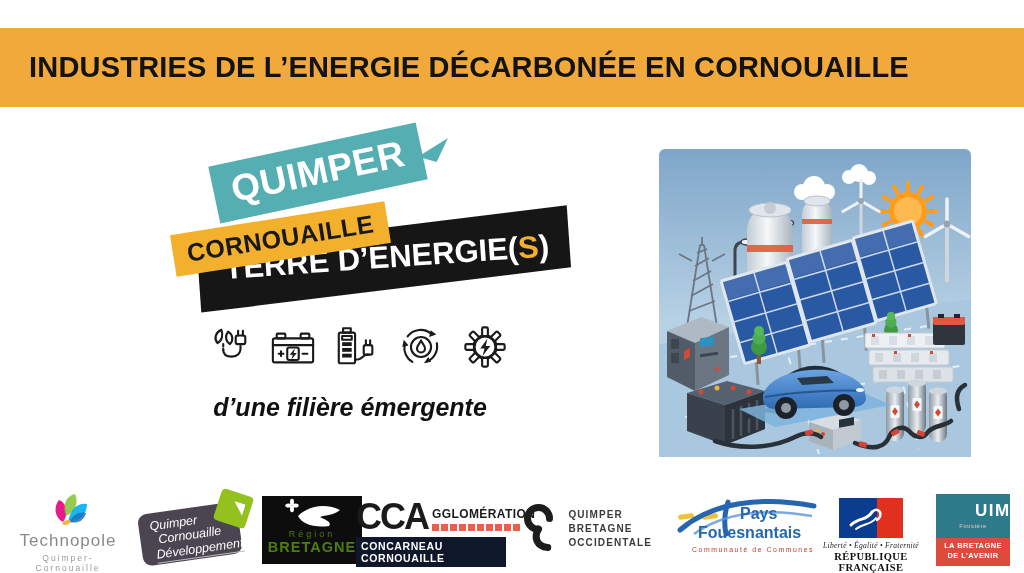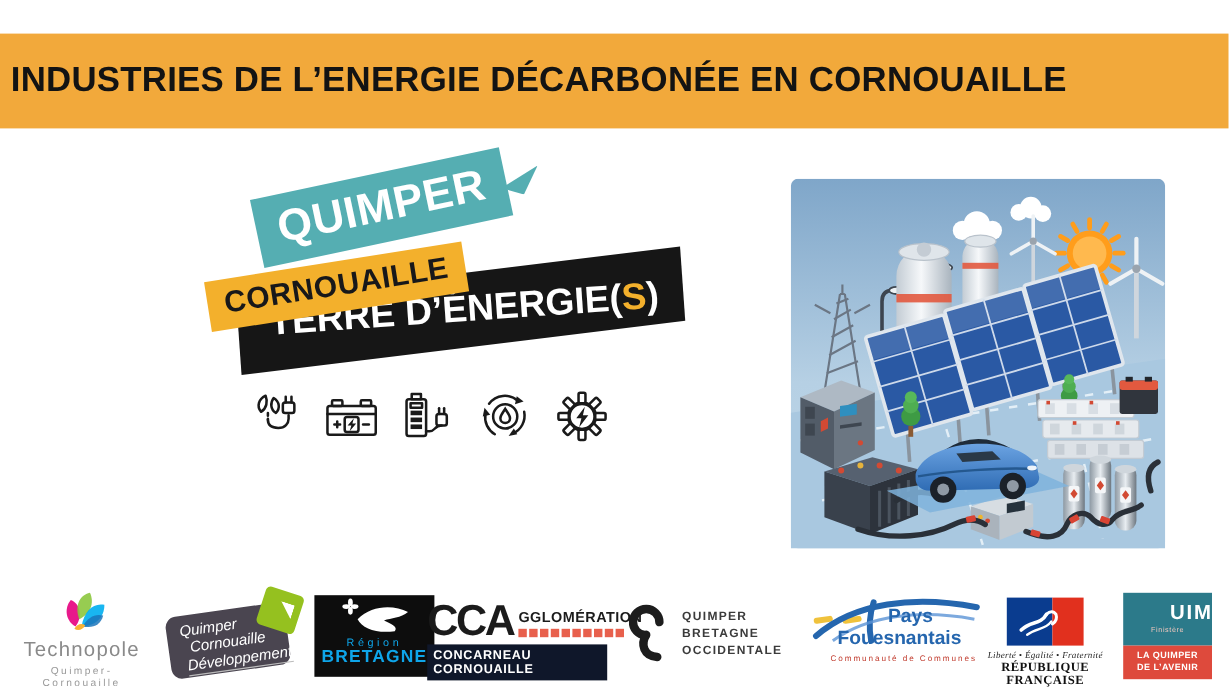--- a/index.html
+++ b/index.html
@@ -1,21 +1,21 @@
 <!DOCTYPE html>
 <html><head>
 <meta charset="utf-8">
 <style>
   html,body{margin:0;padding:0;background:#fff;}
   .slide{position:relative;width:1024px;height:573px;background:#ffffff;overflow:hidden;
          font-family:"Liberation Sans",sans-serif;}
 
   
   .banner{position:absolute;left:0;top:28px;width:1024px;height:79px;background:#F2A93B;}
-  .banner h1{margin:0;padding-left:9px;line-height:79px;font-size:29px;font-weight:bold;
+  .banner h1{margin:0;padding-left:29px;line-height:79px;font-size:29px;font-weight:bold;
              color:#131313;letter-spacing:0.2px;white-space:nowrap;}
 
   
   .logo-block{position:absolute;left:160px;top:130px;width:420px;height:200px;}
   .band{position:absolute;font-weight:bold;white-space:nowrap;}
   .band-quimper{left:52px;top:14px;transform:rotate(-12deg);background:#55AEB2;color:#fff;
                 font-size:37px;padding:7px 18px 9px;z-index:1;letter-spacing:0.5px;}
   .band-cornouaille{left:12px;top:88px;transform:rotate(-9deg);background:#F3B02C;color:#18181a;
                     font-size:25px;padding:6px 14px 7px;z-index:3;letter-spacing:0.5px;}
   .band-terre{left:38px;top:98px;transform:rotate(-4deg) skewY(-3deg);background:#161616;color:#fff;
@@ -51,21 +51,21 @@
   .qcd-card{position:absolute;left:2px;top:14px;width:100px;height:52px;background:#4A4550;
             border-radius:9px;transform:rotate(-8deg);color:#fff;font-style:italic;
             padding:6px 0 0 11px;font-size:12.5px;line-height:1.15;box-sizing:border-box;}
   .qcd-l2{margin-left:7px;}
   .qcd-l3{margin-left:3px;border-bottom:1px solid #bbb;display:inline-block;padding-bottom:1px;}
   .qcd-square{position:absolute;right:2px;top:-2px;width:33px;height:33px;background:#95C11F;
               border-radius:4px;transform:rotate(18deg);}
   .qcd-notch{position:absolute;right:6px;top:9px;width:12px;height:12px;background:#fff;
              clip-path:polygon(0 0,100% 0,100% 100%);}
 
-  .p-bretagne{left:262px;top:10px;width:100px;height:68px;background:#0d0d0d;text-align:center;color:#0ea5e9;}
+  .p-bretagne{left:262px;top:10px;width:100px;height:68px;background:#0d0d0d;text-align:center;color:#4d7c0f;}
   .rb-region{font-size:9px;letter-spacing:3px;margin-top:-3px;}
   .rb-bretagne{font-size:14.5px;font-weight:bold;letter-spacing:1px;}
 
   .p-cca{left:356px;top:16px;width:150px;}
   .cca-top{display:flex;align-items:flex-start;}
   .cca-big{font-size:36px;font-weight:bold;line-height:0.85;letter-spacing:-2px;color:#1b1b1b;}
   .cca-right{margin-left:4px;padding-top:5px;}
   .cca-agg{font-size:12px;font-weight:bold;letter-spacing:0.4px;color:#1b1b1b;}
   .cca-squares{display:flex;gap:2px;margin-top:3px;}
   .cca-sq{width:7px;height:7px;background:#E8604C;}
@@ -185,20 +185,21 @@
         <rect x="21" y="3.5" width="6" height="9" rx="1.4" transform="rotate(225 24 24)"></rect>
         <rect x="21" y="3.5" width="6" height="9" rx="1.4" transform="rotate(270 24 24)"></rect>
         <rect x="21" y="3.5" width="6" height="9" rx="1.4" transform="rotate(315 24 24)"></rect>
       </g>
       <circle cx="24" cy="24" r="11" fill="#fff" stroke="#1a1a1a" stroke-width="2.4"></circle>
       <polygon points="26.5,15.5 19,25.5 23.5,25.5 21.5,33.5 29.5,23 24.8,23" fill="#1a1a1a"></polygon>
     </svg>
   </div>
 
   <div class="slogan">
+    <div>d’une filière émergente</div>
   </div>
 
   <svg class="illustration" viewBox="0 0 312 308">
     <defs>
       <linearGradient id="sky" x1="0" y1="0" x2="0" y2="1">
         <stop offset="0" stop-color="#7fa6c9"></stop>
           <stop offset="0.55" stop-color="#b6d0e4"></stop>
           <stop offset="1" stop-color="#bed8e9"></stop>
       </linearGradient>
       <linearGradient id="tank" x1="0" y1="0" x2="1" y2="0">
@@ -546,19 +547,19 @@
       <div class="rf-motto">Liberté • Égalité • Fraternité</div>
       <div class="rf-name">RÉPUBLIQUE FRANÇAISE</div>
     </div>
 
     <div class="plogo p-uimm">
       <div class="uimm-top">
         <div class="uimm-title">UIMM</div>
         <div class="uimm-region">Finistère</div>
       </div>
       <div class="uimm-bottom">
-        <div>LA QUIMPER</div>
+        <div>LA BRETAGNE</div>
         <div>DE L’AVENIR</div>
       </div>
     </div>
 
   </div>
 </div>
 
 </body></html>

